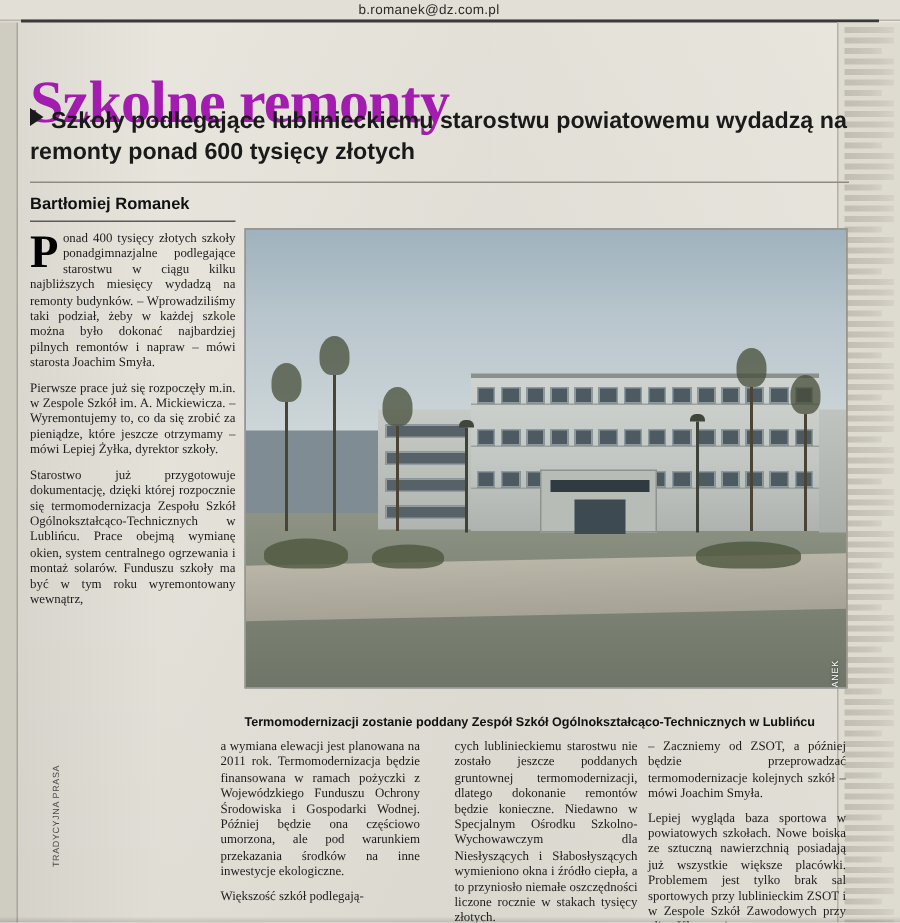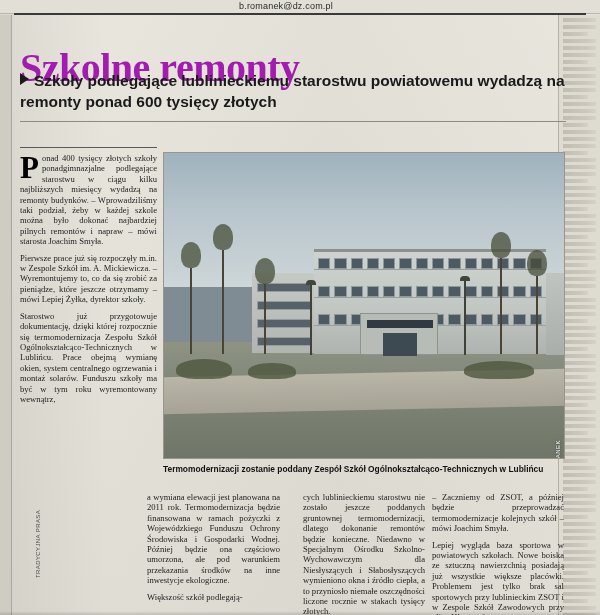--- a/index.html
+++ b/index.html
@@ -275,21 +275,21 @@
     font-size: 6px;
     color: #ffffff;
     letter-spacing: .5px;
     white-space: nowrap;
     text-shadow: 0 0 2px rgba(0,0,0,.7);
   }
 
   
   .caption {
     position: absolute;
-    left: 163px; top: 464px;
+    left: 163px; top: 476px;
     width: 402px;
     font-family: "Liberation Sans", sans-serif;
     font-weight: bold;
     font-size: 8.4px;
     line-height: 11px;
     color: #111;
   }
 
   .footer-shadow {
     position: absolute; left: 0; bottom: 0; width: 600px; height: 4px;
@@ -404,20 +404,21 @@
 
   <h1 class="headline">Szkolne remonty</h1>
 
   <div class="deck-wrap">
     <div class="deck">
       <span class="deck-arrow"></span><span>Szkoły podlegające lublinieckiemu starostwu powiatowemu wydadzą na remonty ponad 600 tysięcy złotych</span>
     </div>
   </div>
   <div class="rule-under-deck"></div>
 
+  <div class="byline">Bartłomiej Romanek</div>
   <div class="byline-rule"></div>
 
   <div class="photo">
     <div class="sky"></div>
     <div class="ground"></div>
     <div class="path"></div>
 
     <div class="bldg-left">
       <div class="wl" style="top:10px"></div>
       <div class="wl" style="top:28px"></div>

